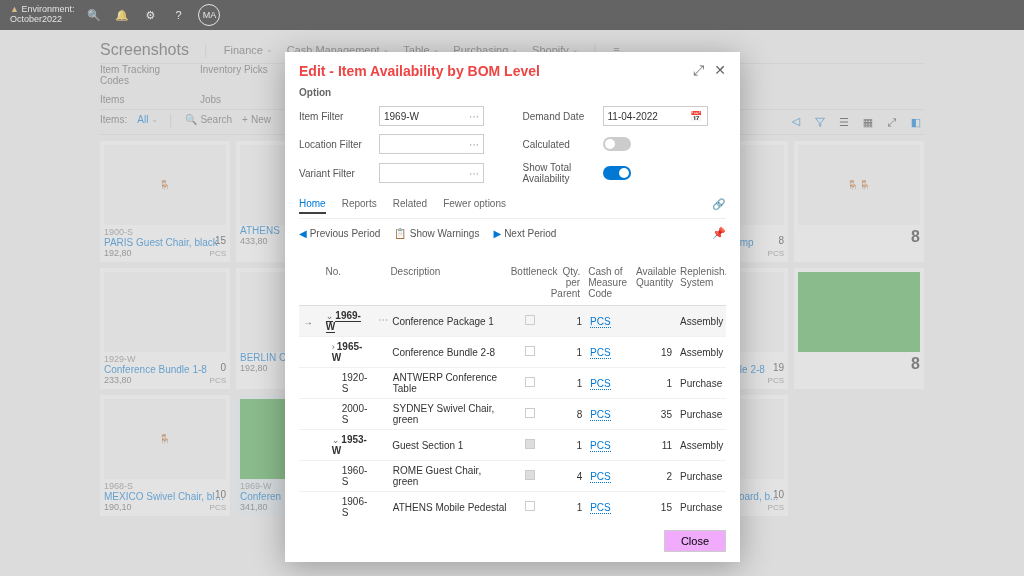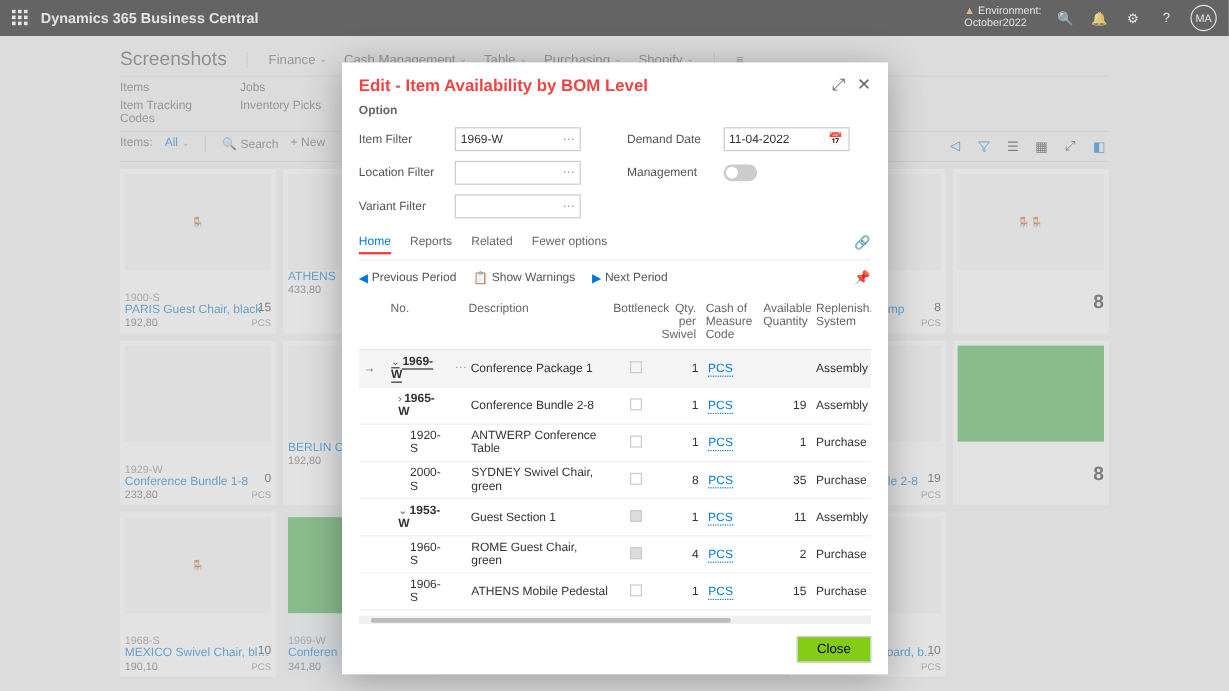--- a/index.html
+++ b/index.html
@@ -21,21 +21,21 @@
 .chevron{font-size:8px;color:#999}
 .subheader{display:flex;gap:20px;padding:4px 0;color:#666;font-size:10px}
 .subheader a{color:#666;text-decoration:none;cursor:pointer}
 .toolbar{display:flex;align-items:flex-start;gap:10px;padding:4px 0;border-top:1px solid #ddd;border-bottom:1px solid #ddd}
 .toolbar-item{color:#666;font-size:10px;cursor:pointer;display:flex;align-items:center;gap:3px}
 .toolbar-right{margin-left:auto;display:flex;gap:8px}
 .small-icon{width:12px;height:12px;stroke:#0078d4;fill:none}
 .grid{display:flex;flex-wrap:wrap;gap:6px;margin-top:6px}
 .card{width:130px;background:#fff;padding:4px;position:relative}
 .card-img{width:100%;height:80px;background:#f5f5f5;display:flex;align-items:center;justify-content:center;font-size:9px;color:#aaa}
-.card-code{font-size:9px;color:#888;margin-top:18px}
+.card-code{font-size:9px;color:#888;margin-top:2px}
 .card-name{color:#0078d4;font-size:10px;cursor:pointer;white-space:nowrap;overflow:hidden;text-overflow:ellipsis}
 .card-price{font-size:9px;color:#666}
 .card-qty{position:absolute;right:4px;bottom:16px;text-align:right;font-size:10px}
 .card-unit{position:absolute;right:4px;bottom:4px;font-size:8px;color:#888}
 .overlay{position:absolute;inset:0;background:rgba(200,200,200,0.5)}
 .modal{position:absolute;top:52px;left:285px;width:455px;height:510px;background:#fff;box-shadow:0 5px 30px rgba(0,0,0,0.3);padding:10px 14px;display:flex;flex-direction:column}
 .modal-header{display:flex;justify-content:space-between;align-items:center}
 .modal-title{font-size:14px;font-weight:700;color:#ef4444}
 .modal-icons{display:flex;gap:10px}
 .modal-icons span{cursor:pointer;font-size:14px;color:#666}
@@ -44,25 +44,25 @@
 .form-col{display:flex;align-items:center;flex:1}
 .form-label{font-size:10px;color:#555;width:80px}
 .form-input{flex:1;border:1px solid #ccc;height:20px;padding:0 4px;font-size:10px;display:flex;align-items:center;justify-content:space-between;max-width:105px}
 .form-input .dots{color:#999;cursor:pointer}
 .toggle{width:28px;height:14px;border-radius:7px;background:#ccc;position:relative;cursor:pointer}
 .toggle.on{background:#0078d4}
 .toggle::after{content:"";position:absolute;width:10px;height:10px;border-radius:50%;background:#fff;top:2px;left:2px}
 .toggle.on::after{left:16px}
 .tabs{display:flex;gap:16px;margin-top:14px;border-bottom:1px solid #eee;padding-bottom:4px}
 .tab{font-size:10px;color:#666;cursor:pointer}
-.tab.active{color:#0078d4;border-bottom:2px solid #ef4444;padding-bottom:3px}
+.tab.active{color:#0078d4;border-bottom:2px solid #404040;padding-bottom:3px}
 .actions{display:flex;gap:14px;margin-top:8px;align-items:center}
 .action{font-size:10px;color:#555;cursor:pointer;display:flex;align-items:center;gap:3px}
 .action-icon{color:#0078d4;font-size:10px}
-.table{margin-top:8px;font-size:10px;flex:1;overflow:hidden}
+.table{margin-top:20px;font-size:10px;flex:1;overflow:hidden}
 .thead{display:flex;border-bottom:1px solid #ddd;color:#666;padding:4px 0}
 .th,.td{padding:2px 4px}
 .c-exp{width:24px}
 .c-no{width:56px}
 .c-menu{width:14px}
 .c-desc{width:132px}
 .c-bot{width:40px;text-align:center}
 .c-qty{width:40px;text-align:right}
 .c-uom{width:52px}
 .c-av{width:44px;text-align:right}
@@ -74,42 +74,28 @@
 .tr.selected .c-no span{border-bottom:1px solid #333}
 .uom-link{color:#0078d4;border-bottom:1px dotted #0078d4;cursor:pointer}
 .chk{width:10px;height:10px;border:1px solid #ccc;display:inline-block}
 .chk.on{background:#ddd}
 .row-arrow{color:#666;font-size:10px}
 .exp-icon{color:#666;font-size:9px;cursor:pointer;margin-right:2px}
 .menu-dots{color:#999;cursor:pointer;writing-mode:vertical-lr;font-size:10px;line-height:1}
 .scrollbar{height:8px;background:#f0f0f0;margin-top:4px;position:relative}
 .scrollbar::after{content:"";position:absolute;left:10px;width:300px;height:4px;background:#bbb;top:2px;border-radius:2px}
 .modal-footer{margin-top:auto;display:flex;justify-content:flex-end;padding-top:10px}
-.close-btn{border:1px solid #ccc;background:#84cc16;padding:4px 16px;font-size:11px;cursor:pointer}
+.close-btn{border:1px solid #ccc;background:#f0abfc;padding:4px 16px;font-size:11px;cursor:pointer}
 .bookmark{color:#0078d4;cursor:pointer}
 .action-right{margin-left:auto}
 </style>
 </head>
 <body>
 
 <div class="topbar">
-  <div class="topbar-left">
-    <span class="grid-icon"><svg viewBox="0 0 14 14">
-          <rect x="0" y="0" width="3" height="3"></rect>
-          <rect x="5" y="0" width="3" height="3"></rect>
-          <rect x="10" y="0" width="3" height="3"></rect>
-          <rect x="0" y="5" width="3" height="3"></rect>
-          <rect x="5" y="5" width="3" height="3"></rect>
-          <rect x="10" y="5" width="3" height="3"></rect>
-          <rect x="0" y="10" width="3" height="3"></rect>
-          <rect x="5" y="10" width="3" height="3"></rect>
-          <rect x="10" y="10" width="3" height="3"></rect>
-        </svg></span>
-    <span class="app-title">Dynamics 365 Business Central</span>
-  </div>
   <div class="topbar-right">
     <div class="env-badge">
       <div><span class="icon">▲</span> <span>Environment:</span></div>
       <div>October2022</div>
     </div>
     <span class="icon-btn">🔍</span>
     <span class="icon-btn">🔔</span>
     <span class="icon-btn">⚙</span>
     <span class="icon-btn">?</span>
     <span class="avatar">MA</span>
@@ -136,27 +122,27 @@
         <span>Purchasing</span>
         <span class="chevron">⌄</span>
       </span>
     <span class="menu-item">
         <span>Shopify</span>
         <span class="chevron">⌄</span>
       </span>
     <span style="color:#ccc">│</span>
     <span class="menu-item">≡</span>
   </div>
+  <div class="subheader" style="padding-top:0">
+    <div style="width:80px"><a>Item Tracking Codes</a></div>
+    <a>Inventory Picks</a>
+  </div>
   <div class="subheader">
     <div style="width:80px"><a>Items</a></div>
     <a>Jobs</a>
-  </div>
-  <div class="subheader" style="padding-top:0">
-    <div style="width:80px"><a>Item Tracking Codes</a></div>
-    <a>Inventory Picks</a>
   </div>
   <div class="toolbar">
     <span class="toolbar-item">
         <span>Items:</span>
       </span>
     <span class="toolbar-item" style="color:#0078d4">
         <span>All</span> 
         <span class="chevron">⌄</span>
       </span>
     <span style="color:#ccc">│</span>
@@ -289,31 +275,35 @@
   </div>
   <div class="form-row">
     <div class="form-col">
       <span class="form-label">Location Filter</span>
       <div class="form-input">
           <span></span>
           <span class="dots">⋯</span>
         </div>
     </div>
     <div class="form-col">
-      <span class="form-label">Management</span>
+      <span class="form-label">Calculated</span>
       <div class="toggle"></div>
     </div>
   </div>
   <div class="form-row">
     <div class="form-col">
       <span class="form-label">Variant Filter</span>
       <div class="form-input">
           <span></span>
           <span class="dots">⋯</span>
         </div>
+    </div>
+    <div class="form-col">
+      <span class="form-label">Show Total Availability</span>
+      <div class="toggle on"></div>
     </div>
   </div>
 
   <div class="tabs">
     <span class="tab active">Home</span>
     <span class="tab">Reports</span>
     <span class="tab">Related</span>
     <span class="tab">Fewer options</span>
     <span class="action-right bookmark">🔗</span>
   </div>
@@ -334,21 +324,21 @@
     <span class="action-right bookmark">📌</span>
   </div>
 
   <div class="table">
     <div class="thead">
       <div class="th c-exp"></div>
       <div class="th c-no">No.</div>
       <div class="th c-menu"></div>
       <div class="th c-desc">Description</div>
       <div class="th c-bot">Bottleneck</div>
-      <div class="th c-qty">Qty. per Swivel</div>
+      <div class="th c-qty">Qty. per Parent</div>
       <div class="th c-uom">Cash of Measure Code</div>
       <div class="th c-av">Available Quantity</div>
       <div class="th c-rep">Replenish... System</div>
     </div>
     <div id="tbody">
         <div class="tr l0 selected">
           <div class="td c-exp"><span class="row-arrow">→</span></div>
           <div class="td c-no"><span class="exp-icon">⌄</span><span style="font-weight:600">1969-W</span></div>
           <div class="td c-menu"><span class="menu-dots">⋮</span></div>
           <div class="td c-desc">Conference Package 1</div>

